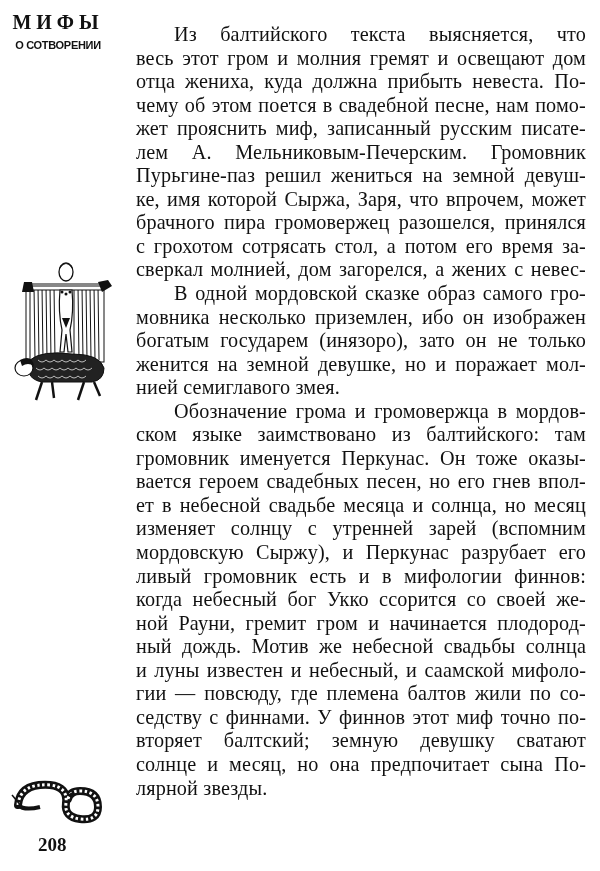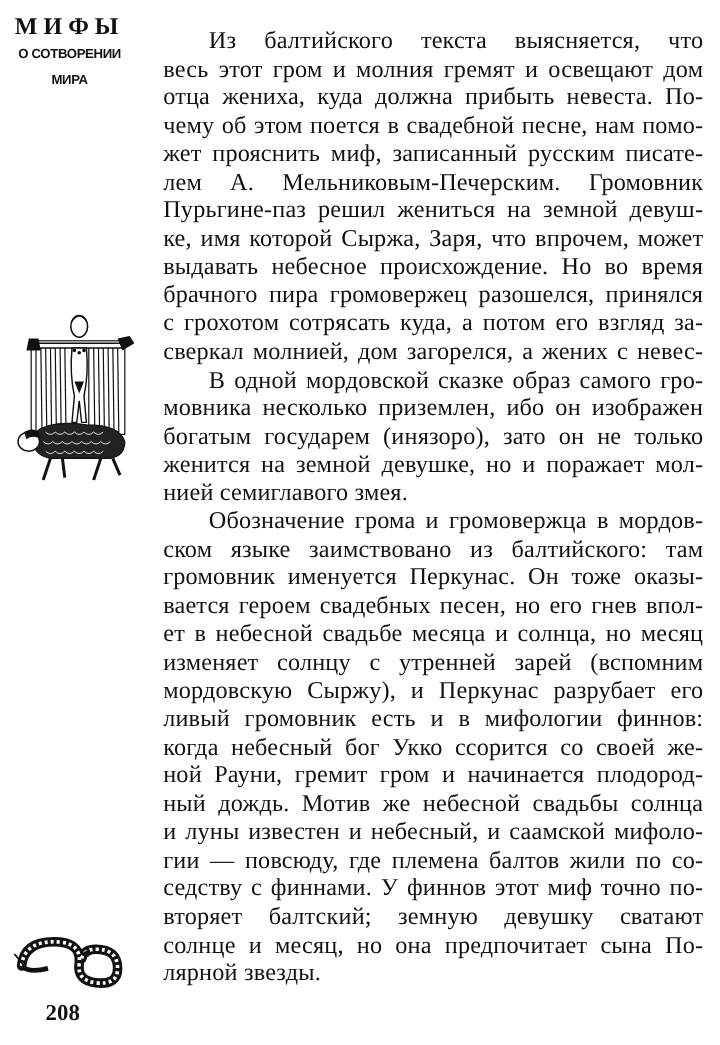--- a/index.html
+++ b/index.html
@@ -90,21 +90,20 @@
       text-align-last: left;
     }
   </style>
 </head>
 <body>
 
 <div class="margin-col">
   <div class="running-head">
     <div class="rh-title">МИФЫ</div>
     <div class="rh-sub">О СОТВОРЕНИИ</div>
-    <div class="rh-sub">МИРА</div>
   </div>
 
   <svg class="illus illus-figure" viewBox="0 0 100 160">
 
     <g stroke="#111" stroke-width="1" fill="none">
       <rect x="14" y="42" width="78" height="78" fill="#fff"></rect>
       <line x1="18" y1="44" x2="18" y2="118"></line>
         <line x1="22" y1="44" x2="23" y2="118"></line>
       <line x1="26" y1="44" x2="27" y2="118"></line>
         <line x1="30" y1="44" x2="31" y2="118"></line>
@@ -164,23 +163,22 @@
 
 <div class="text-col" id="body-text">
     <span class="line indent">Из балтийского текста выясняется, что</span>
     <span class="line">весь этот гром и молния гремят и освещают дом</span>
     <span class="line">отца жениха, куда должна прибыть невеста. По-</span>
     <span class="line">чему об этом поется в свадебной песне, нам помо-</span>
     <span class="line">жет прояснить миф, записанный русским писате-</span>
     <span class="line">лем А. Мельниковым-Печерским. Громовник</span>
     <span class="line">Пурьгине-паз решил жениться на земной девуш-</span>
     <span class="line">ке, имя которой Сыржа, Заря, что впрочем, может</span>
-    <span class="line">выдавать небесное происхождение. Но во время</span>
     <span class="line">брачного пира громовержец разошелся, принялся</span>
-    <span class="line">с грохотом сотрясать куда, а потом его взгляд за-</span>
+    <span class="line">с грохотом сотрясать стол, а потом его время за-</span>
     <span class="line">сверкал молнией, дом загорелся, а жених с невес-</span>
     <span class="line indent">В одной мордовской сказке образ самого гро-</span>
     <span class="line">мовника несколько приземлен, ибо он изображен</span>
     <span class="line">богатым государем (инязоро), зато он не только</span>
     <span class="line">женится на земной девушке, но и поражает мол-</span>
     <span class="line last">нией семиглавого змея.</span>
     <span class="line indent">Обозначение грома и громовержца в мордов-</span>
     <span class="line">ском языке заимствовано из балтийского: там</span>
     <span class="line">громовник именуется Перкунас. Он тоже оказы-</span>
     <span class="line">вается героем свадебных песен, но его гнев впол-</span>

